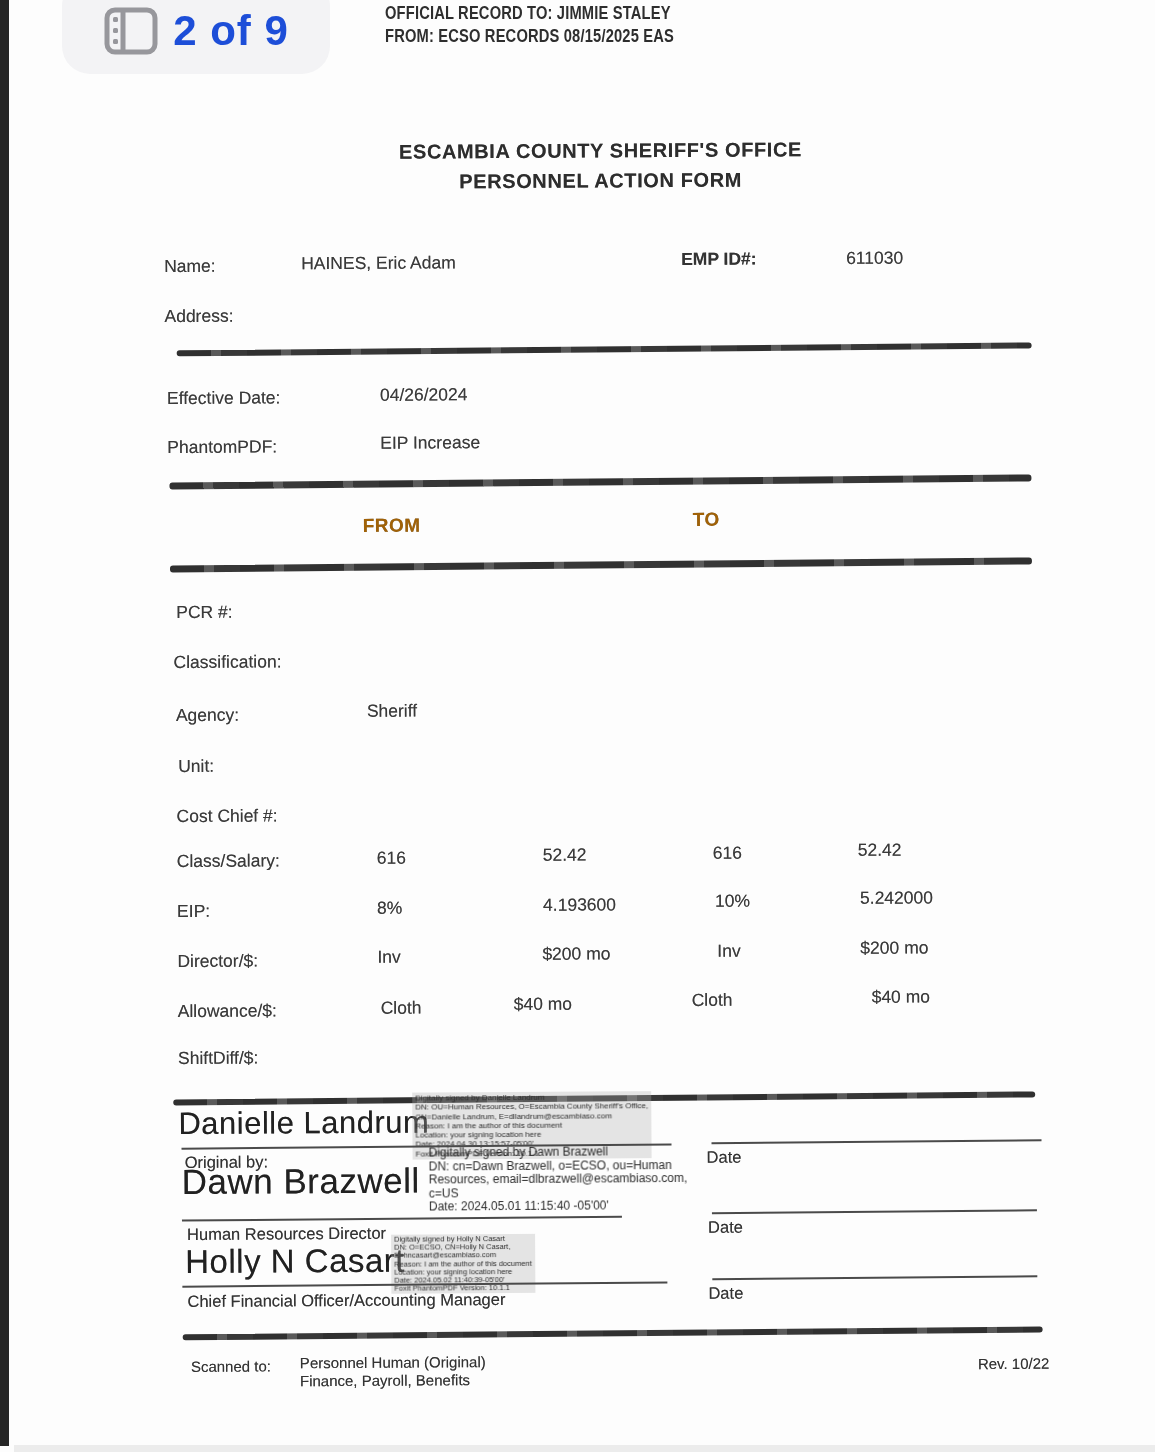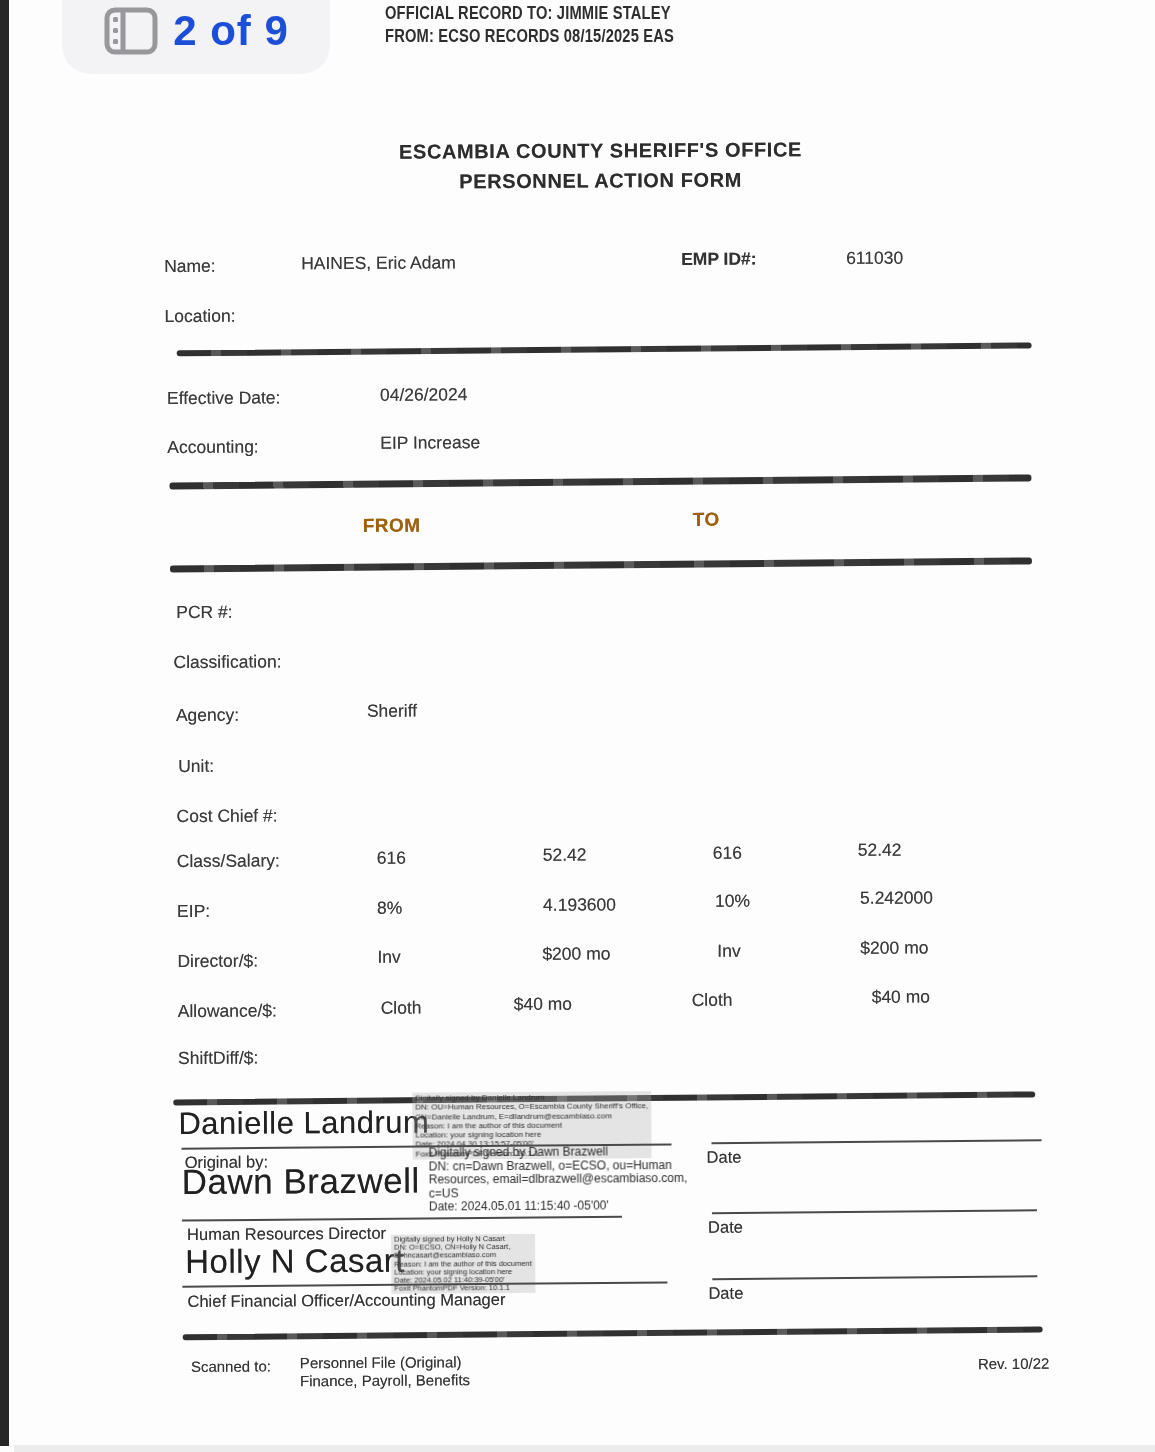--- a/index.html
+++ b/index.html
@@ -76,27 +76,27 @@
 
 <div class="doc">
 
   <div class="abs title" style="left:170px;top:142px;width:860px;">ESCAMBIA COUNTY SHERIFF'S OFFICE</div>
   <div class="abs title" style="left:170px;top:172px;width:860px;">PERSONNEL ACTION FORM</div>
 
   <div class="abs label" style="left:163px;top:256px;">Name:</div>
   <div class="abs value" style="left:300px;top:254px;">HAINES, Eric Adam</div>
   <div class="abs label" style="left:680px;top:252px;font-weight:bold;color:#333;">EMP ID#:</div>
   <div class="abs value" style="left:845px;top:252px;">611030</div>
-  <div class="abs label" style="left:163px;top:306px;">Location:</div>
+  <div class="abs label" style="left:163px;top:306px;">Address:</div>
 
   <div class="rule-thick" style="left:175px;top:349px;width:855px;"></div>
 
   <div class="abs label" style="left:165px;top:388px;">Effective Date:</div>
   <div class="abs value" style="left:378px;top:386px;">04/26/2024</div>
-  <div class="abs label" style="left:165px;top:437px;">Accounting:</div>
+  <div class="abs label" style="left:165px;top:437px;">PhantomPDF:</div>
   <div class="abs value" style="left:378px;top:434px;">EIP Increase</div>
 
   <div class="rule-thick" style="left:167px;top:481px;width:862px;height:7px;"></div>
 
   <div class="abs colhead" style="left:360px;top:516px;">FROM</div>
   <div class="abs colhead" style="left:690px;top:512px;">TO</div>
 
   <div class="rule-thick" style="left:167px;top:564px;width:862px;height:7px;"></div>
 
   <div class="abs label" style="left:173px;top:602px;">PCR #:</div>
@@ -178,17 +178,17 @@
     <span>Foxit PhantomPDF Version: 10.1.1</span>
   </div>
   <div class="rule-thin" style="left:175px;top:1285px;width:485px;"></div>
   <div class="abs role" style="left:180px;top:1292px;">Chief Financial Officer/Accounting Manager</div>
   <div class="rule-thin" style="left:705px;top:1281px;width:325px;height:1.5px;"></div>
   <div class="abs datelbl" style="left:701px;top:1287px;">Date</div>
 
   <div class="rule-thick" style="left:175px;top:1333px;width:860px;"></div>
 
   <div class="abs foot" style="left:183px;top:1358px;">Scanned to:</div>
-  <div class="abs foot" style="left:292px;top:1355px;">Personnel File (Original)</div>
+  <div class="abs foot" style="left:292px;top:1355px;">Personnel Human (Original)</div>
   <div class="abs foot" style="left:292px;top:1373px;">Finance, Payroll, Benefits</div>
   <div class="abs foot" style="left:970px;top:1360px;">Rev. 10/22</div>
 
 </div>
 
 </body></html>

